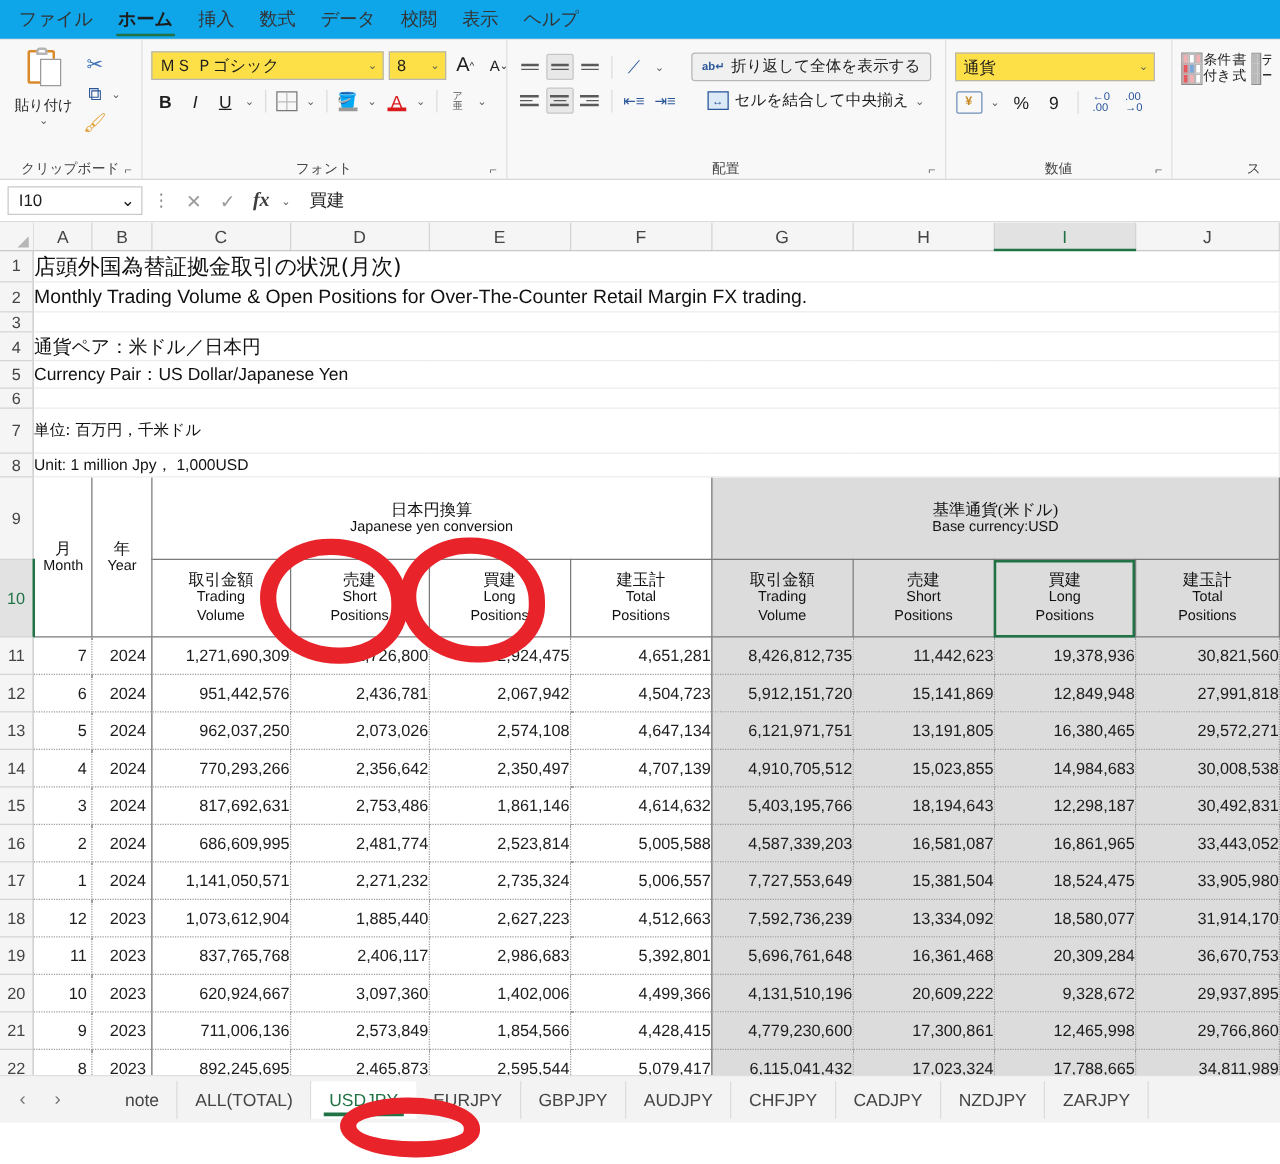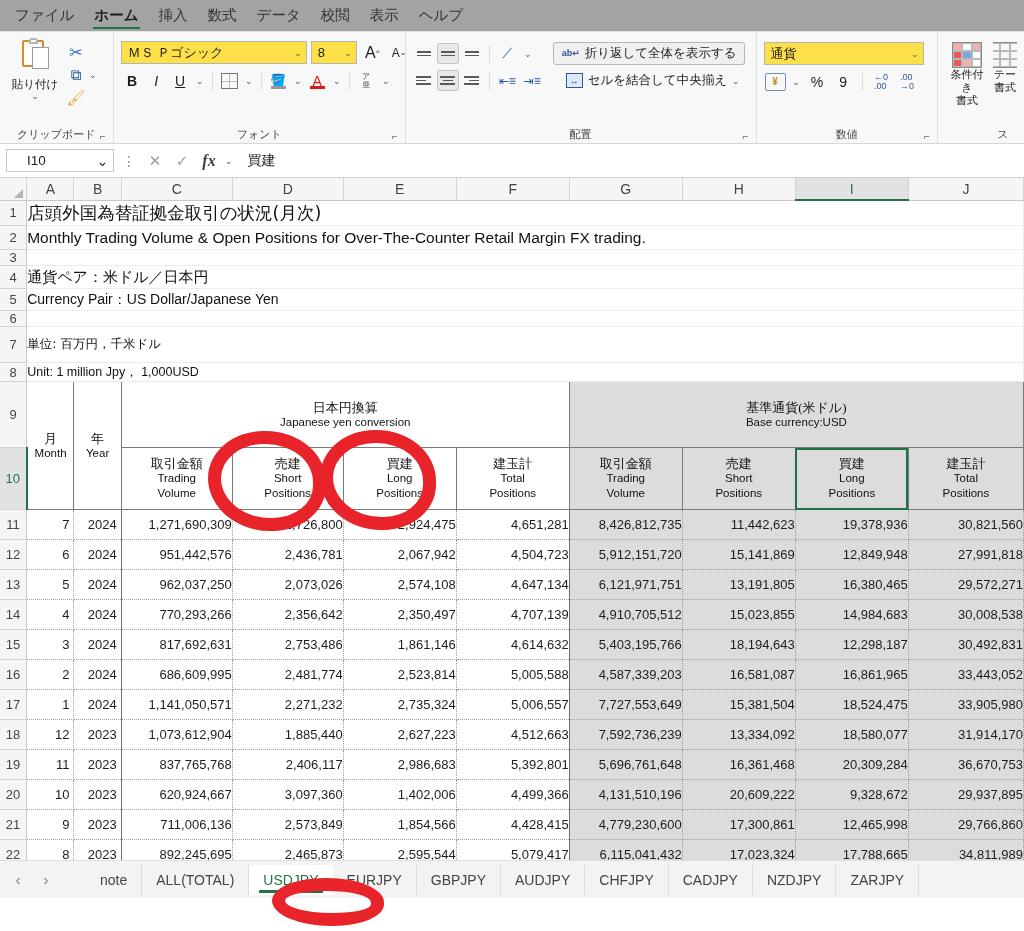--- a/index.html
+++ b/index.html
@@ -5,21 +5,21 @@
   * { box-sizing: border-box; margin: 0; padding: 0; }
   html, body {
     width: 1024px; height: 931px;
     font-family: "Liberation Sans", "DejaVu Sans", sans-serif;
     background: #ffffff; overflow: hidden;
   }
   #app { position: relative; width: 1024px; height: 931px; }
 
   
   .ribbon-tabs {
-    height: 32px; background: #a3a3a3; display: flex; align-items: flex-end;
+    height: 32px; background: #0ea5e9; display: flex; align-items: flex-end;
     padding-left: 6px; gap: 2px; border-bottom: 1px solid #e4e4e4;
   }
   .ribbon-tab {
     font-size: 14.5px; color: #333; padding: 3px 9px 6px 9px;
     white-space: nowrap; cursor: pointer; position: relative;
   }
   .ribbon-tab.active { font-weight: bold; color: #1d1d1d; }
   .ribbon-tab.active::after {
     content: ""; position: absolute; left: 8px; right: 8px; bottom: 2px;
     height: 2.5px; background: #217346;
@@ -120,35 +120,35 @@
 
   
   .num-row2 { display: flex; align-items: center; gap: 3px; }
   .num-fmt { width: 160px; }
   .cur-ic { position: relative; width: 21px; height: 18px; border: 1.4px solid #6f8fb8;
             border-radius: 2px; display:flex; align-items:center; justify-content:center; }
   .cur-ic span { font-size: 10px; color: #c8881f; font-weight: bold; }
   .dec-ic { font-size: 9px; color: #2b579a; line-height: 9px; display:flex; flex-direction:column; align-items:center; }
 
   
-  .st-btn { width: 62px; display: flex; flex-direction: column; align-items: center;
+  .st-btn { width: 62px; display: flex; flex-direction: row; align-items: center;
             cursor: pointer; font-size: 11px; color: #1d1d1d; text-align: center; line-height: 13px; }
   .st-grid { width: 30px; height: 26px; border: 1.4px solid #8a8a8a; display: grid;
              grid-template-columns: 1fr 1fr 1fr; grid-template-rows: 1fr 1fr 1fr; }
   .st-grid div { border: .5px solid #b9b9b9; }
 
   
   .formula-bar {
     height: 34px; background: #fff; display: flex; align-items: center;
     padding: 0 6px; gap: 5px; border-bottom: 1px solid #d0d0d0;
   }
   .name-box {
     width: 108px; height: 23px; border: 1px solid #c9c9c9; background: #fff;
     display: flex; align-items: center; justify-content: space-between;
-    padding: 0 5px 0 20px; font-size: 13.5px; color: #1d1d1d; cursor: pointer;
+    padding: 0 5px 0 8px; font-size: 13.5px; color: #1d1d1d; cursor: pointer;
   }
   .vdots { font-size: 14px; color: #8a8a8a; padding: 0 3px; cursor: pointer; letter-spacing: 0; }
   .fb-btn { width: 22px; text-align: center; font-size: 15px; color: #9b9b9b; cursor: pointer; }
   .fx { font-style: italic; font-weight: bold; font-family: "Liberation Serif", serif;
         color: #3d3d3d; font-size: 16px; }
   .fb-input {
     flex: 1; height: 23px; border: none; background: #fff; outline: none;
     font-size: 14px; color: #1d1d1d; padding-left: 10px; font-family: inherit;
   }
 

